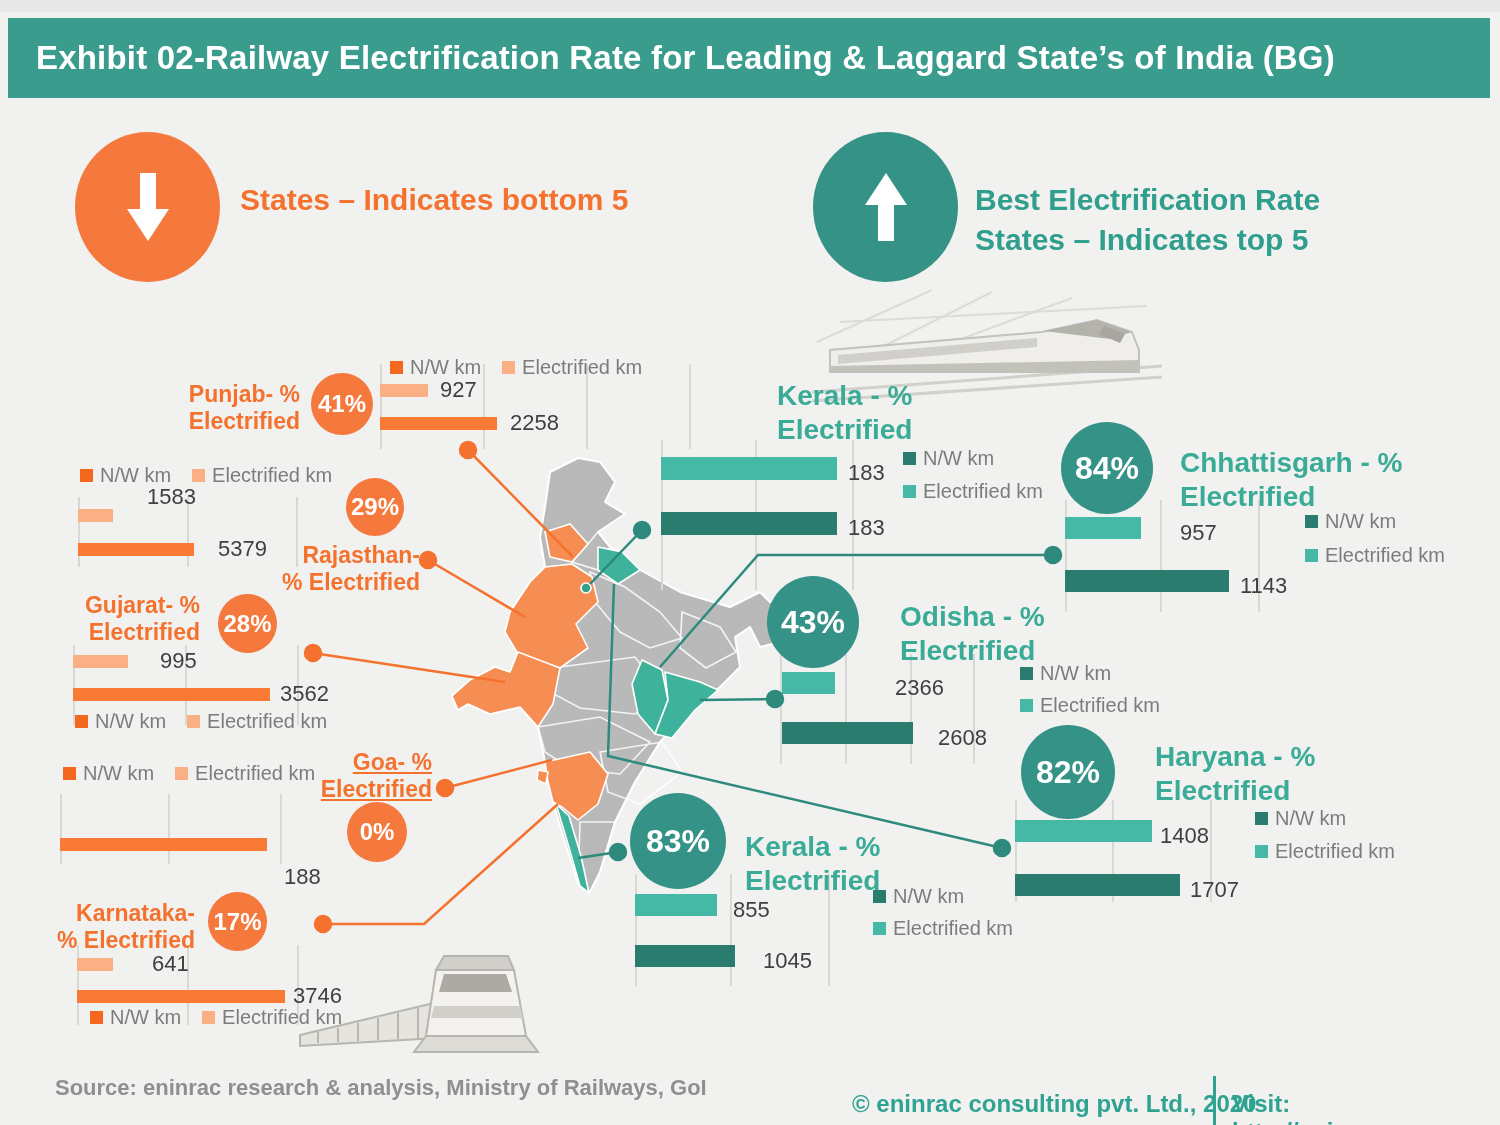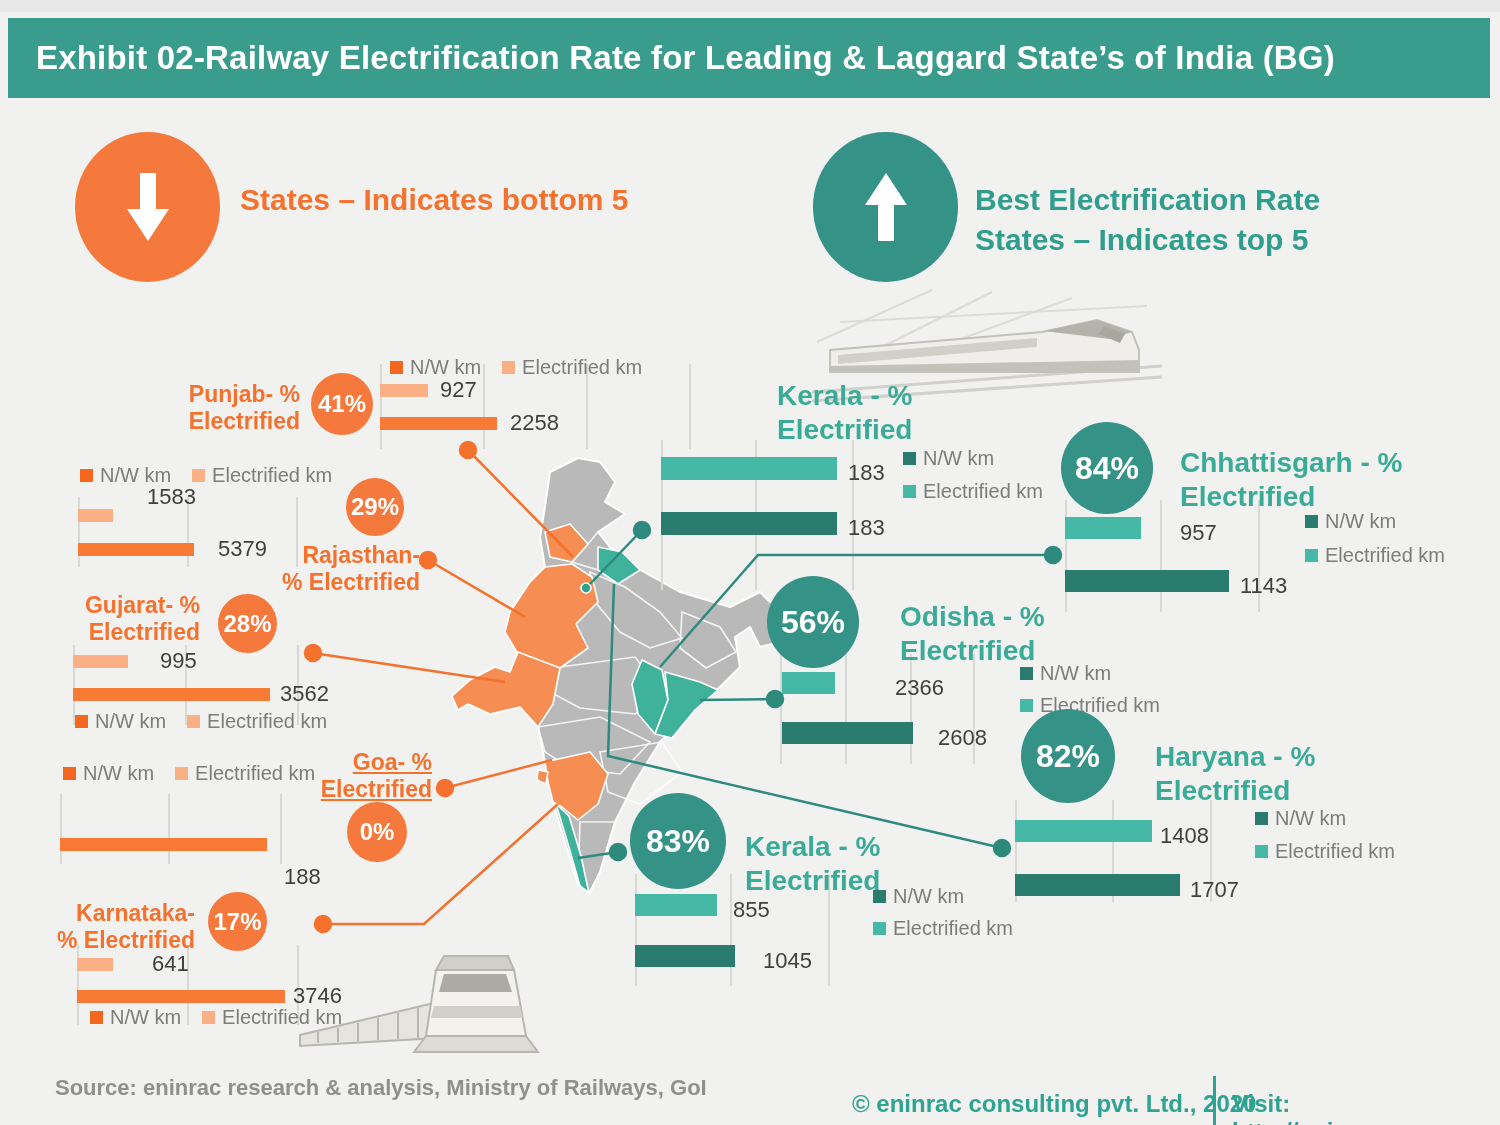--- a/index.html
+++ b/index.html
@@ -310,21 +310,21 @@
       <span class="sq nwt"></span>
         <span>N/W km</span>
     </div>
     <div class="mini" style="left:1305px;top:532px;">
       <span class="sq elt"></span>
         <span>Electrified km</span>
     </div>
   </div>
 
   <div class="blk">
-    <div class="pct t" style="left:767px;top:564px;width:92px;height:92px;font-size:32px;">56%</div>
+    <div class="pct t" style="left:767px;top:564px;width:92px;height:92px;font-size:32px;">43%</div>
     <div class="slabel t" style="left:900px;top:588px;">
       <span>Odisha - %</span>
         <span>Electrified</span>
     </div>
     <div class="grid" style="left:780px;top:642px;height:110px;"></div>
     <div class="grid" style="left:845px;top:642px;height:110px;"></div>
     <div class="grid" style="left:910px;top:642px;height:110px;"></div>
     <div class="grid" style="left:973px;top:642px;height:110px;"></div>
     <div class="bar el-t" style="left:782px;top:660px;width:53px;height:22px;"></div>
     <div class="val" style="left:895px;top:663px;">2366</div>
@@ -334,21 +334,21 @@
       <span class="sq nwt"></span>
         <span>N/W km</span>
     </div>
     <div class="mini" style="left:1020px;top:682px;">
       <span class="sq elt"></span>
         <span>Electrified km</span>
     </div>
   </div>
 
   <div class="blk">
-    <div class="pct t" style="left:1021px;top:697px;width:94px;height:94px;font-size:32px;">82%</div>
+    <div class="pct t" style="left:1021px;top:713px;width:94px;height:94px;font-size:32px;">82%</div>
     <div class="slabel t" style="left:1155px;top:728px;">
       <span>Haryana - %</span>
         <span>Electrified</span>
     </div>
     <div class="grid" style="left:1015px;top:788px;height:102px;"></div>
     <div class="grid" style="left:1112px;top:788px;height:102px;"></div>
     <div class="grid" style="left:1210px;top:788px;height:102px;"></div>
     <div class="bar el-t" style="left:1015px;top:808px;width:137px;height:22px;"></div>
     <div class="val" style="left:1160px;top:811px;">1408</div>
     <div class="bar nw-t" style="left:1015px;top:862px;width:165px;height:22px;"></div>

